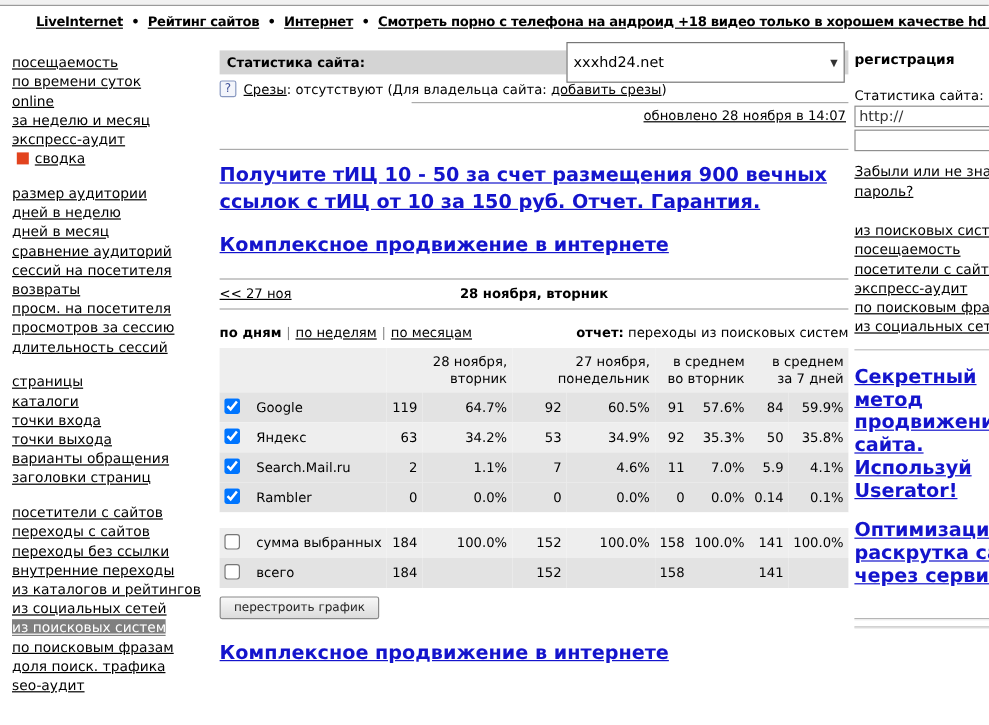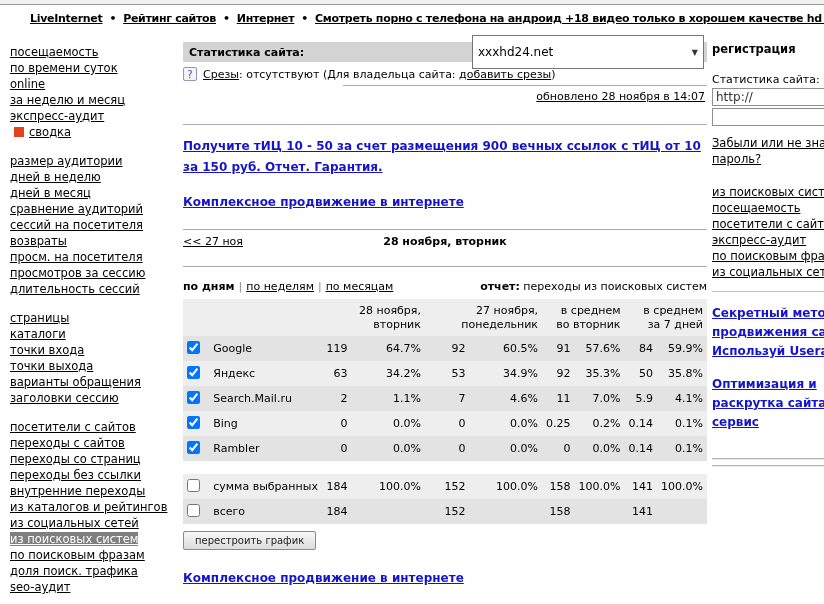--- a/index.html
+++ b/index.html
@@ -34,24 +34,24 @@
   .select-arrow { font-size:8px; color:#333; }
   .slices-row { margin-top:5px; display:flex; align-items:center; }
   .help-icon { display:inline-block; width:14px; height:14px; margin-right:6px;
     border:1px solid #8898c0; border-radius:2px; background:#f3f5fb; color:#43549a;
     font-size:10px; line-height:13px; text-align:center; }
   .lnk { color:#000; text-decoration:underline; }
   .updated-wrap { margin-top:4px; margin-left:160px; border-top:1px solid #ababab;
     text-align:right; padding:4px 2px 0 0; }
   .hr { border-top:1px solid #ababab; margin-top:21px; }
   .promo { margin-top:11px; line-height:20px; }
-  .blue-link { color:#1414cc; font-weight:bold; text-decoration:underline; font-size:12px; }
+  .blue-link { color:#1414cc; font-weight:bold; text-decoration:underline; font-size:16px; }
   .promo-mid { margin-top:14px; }
   .date-nav { margin-top:16px; border-top:1px solid #a8a8a8; border-bottom:1px solid #a8a8a8;
-    padding:5px 0 18px 0; position:relative; }
+    padding:5px 0 6px 0; position:relative; }
   .date-prev { color:#000; text-decoration:underline; }
   .date-title { position:absolute; left:0; right:0; text-align:center; top:5px;
     font-weight:bold; }
   .report-row { margin-top:13px; display:flex; justify-content:space-between;
     align-items:baseline; }
   .view-active { font-weight:bold; }
   .view-sep { color:#888; margin:0 4px; }
 
   table.stats { margin-top:6px; width:524px; border-collapse:collapse; font-size:11px; }
   table.stats td { padding:0 4px; white-space:nowrap; }
@@ -112,26 +112,25 @@
       <div class="side-item"><a class="slink">просм. на посетителя</a></div>
       <div class="side-item"><a class="slink">просмотров за сессию</a></div>
       <div class="side-item"><a class="slink">длительность сессий</a></div>
     </div>
     <div class="side-section">
       <div class="side-item"><a class="slink">страницы</a></div>
       <div class="side-item"><a class="slink">каталоги</a></div>
       <div class="side-item"><a class="slink">точки входа</a></div>
       <div class="side-item"><a class="slink">точки выхода</a></div>
       <div class="side-item"><a class="slink">варианты обращения</a></div>
-      <div class="side-item"><a class="slink">заголовки сессию</a></div>
+      <div class="side-item"><a class="slink">заголовки страниц</a></div>
     </div>
     <div class="side-section">
       <div class="side-item"><a class="slink">посетители с сайтов</a></div>
       <div class="side-item"><a class="slink">переходы с сайтов</a></div>
-      <div class="side-item"><a class="slink">переходы со страниц</a></div>
       <div class="side-item"><a class="slink">переходы без ссылки</a></div>
       <div class="side-item"><a class="slink">внутренние переходы</a></div>
       <div class="side-item"><a class="slink">из каталогов и рейтингов</a></div>
       <div class="side-item"><a class="slink">из социальных сетей</a></div>
       <div class="side-item"><a class="slink sel">из поисковых систем</a></div>
       <div class="side-item"><a class="slink">по поисковым фразам</a></div>
       <div class="side-item"><a class="slink">доля поиск. трафика</a></div>
       <div class="side-item"><a class="slink">seo-аудит</a></div>
     </div>
   </div>
@@ -226,32 +225,20 @@
           <td class="name">Search.Mail.ru</td>
           <td class="num">2</td>
           <td class="num">1.1%</td>
           <td class="num">7</td>
           <td class="num">4.6%</td>
           <td class="num">11</td>
           <td class="num">7.0%</td>
           <td class="num">5.9</td>
           <td class="num">4.1%</td>
         </tr>
-        <tr class="r-light">
-          <td class="cb"><input type="checkbox" checked="" style=""></td>
-          <td class="name">Bing</td>
-          <td class="num">0</td>
-          <td class="num">0.0%</td>
-          <td class="num">0</td>
-          <td class="num">0.0%</td>
-          <td class="num">0.25</td>
-          <td class="num">0.2%</td>
-          <td class="num">0.14</td>
-          <td class="num">0.1%</td>
-        </tr>
         <tr class="r-dark">
           <td class="cb"><input type="checkbox" checked="" style=""></td>
           <td class="name">Rambler</td>
           <td class="num">0</td>
           <td class="num">0.0%</td>
           <td class="num">0</td>
           <td class="num">0.0%</td>
           <td class="num">0</td>
           <td class="num">0.0%</td>
           <td class="num">0.14</td>

